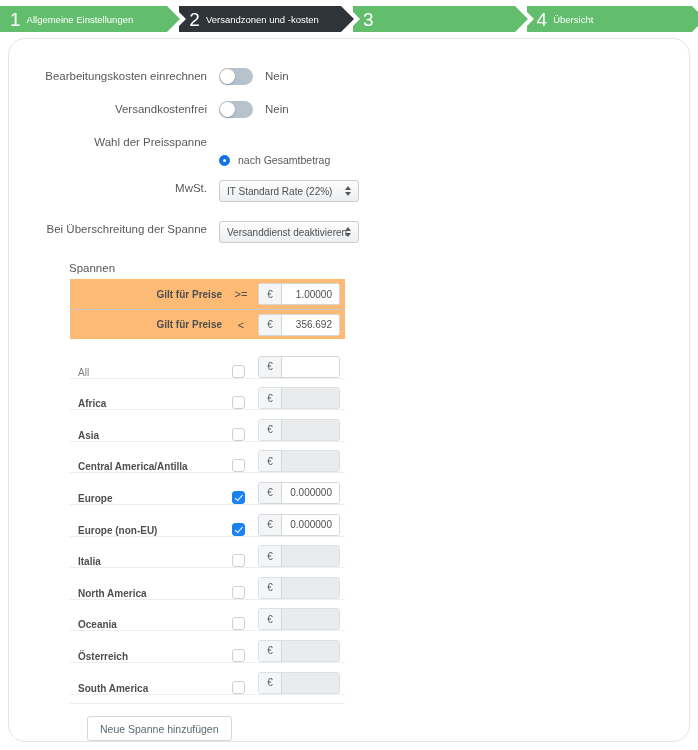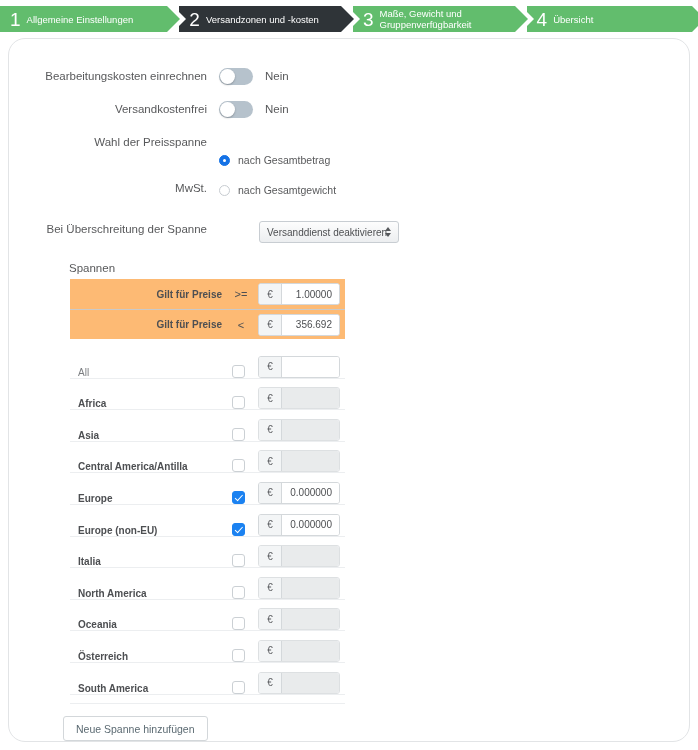--- a/index.html
+++ b/index.html
@@ -298,21 +298,21 @@
     left: 4px; top: 1px;
     width: 3px; height: 6.5px;
     border: solid #fff;
     border-width: 0 1.6px 1.6px 0;
     transform: rotate(42deg);
   }
 
   
   .addbtn {
     position: absolute;
-    left: 63px;
+    left: 87px;
     top: 716px;
     height: 25px;
     padding: 0 12px;
     border: 1px solid #d3d7da;
     border-radius: 3px;
     background: #ffffff;
     color: #5b6a72;
     font-size: 10.5px;
     display: flex;
     align-items: center;
@@ -339,22 +339,20 @@
     <span class="chev"></span>
   </div>
   <div class="step s2 active">
     <span class="step-num">2</span>
     <span class="step-label">Versandzonen und -kosten</span>
     <span class="chev-gap"></span>
     <span class="chev"></span>
   </div>
   <div class="step s3">
     <span class="step-num">3</span>
-    <span class="step-label">Maße, Gewicht und
-Gruppenverfügbarkeit</span>
     <span class="chev-gap"></span>
     <span class="chev"></span>
   </div>
   <div class="step s4">
     <span class="step-num">4</span>
     <span class="step-label">Übersicht</span>
     <span class="chev"></span>
   </div>
 </div>
 
@@ -385,23 +383,30 @@
       </label>
       <label class="radio-line">
         <span class="radio"></span>
         <span class="radio-label">nach Gesamtgewicht</span>
       </label>
     </div>
   </div>
 
   <div class="form-row" style="left:30px; top:141px;">
     <div class="lbl">MwSt.</div>
-  </div>
-
-  <div class="form-row" style="left:30px; top:182px;gap:40px;">
+    <div class="sel">
+      <span class="sel-text">IT Standard Rate (22%)</span>
+      <span class="sel-arrows">
+          <i class="up"></i>
+          <i class="dn"></i>
+        </span>
+    </div>
+  </div>
+
+  <div class="form-row" style="left:30px; top:182px;">
     <div class="lbl">Bei Überschreitung der Spanne</div>
     <div class="sel">
       <span class="sel-text">Versanddienst deaktivieren</span>
       <span class="sel-arrows">
           <i class="up"></i>
           <i class="dn"></i>
         </span>
     </div>
   </div>
 </div>

